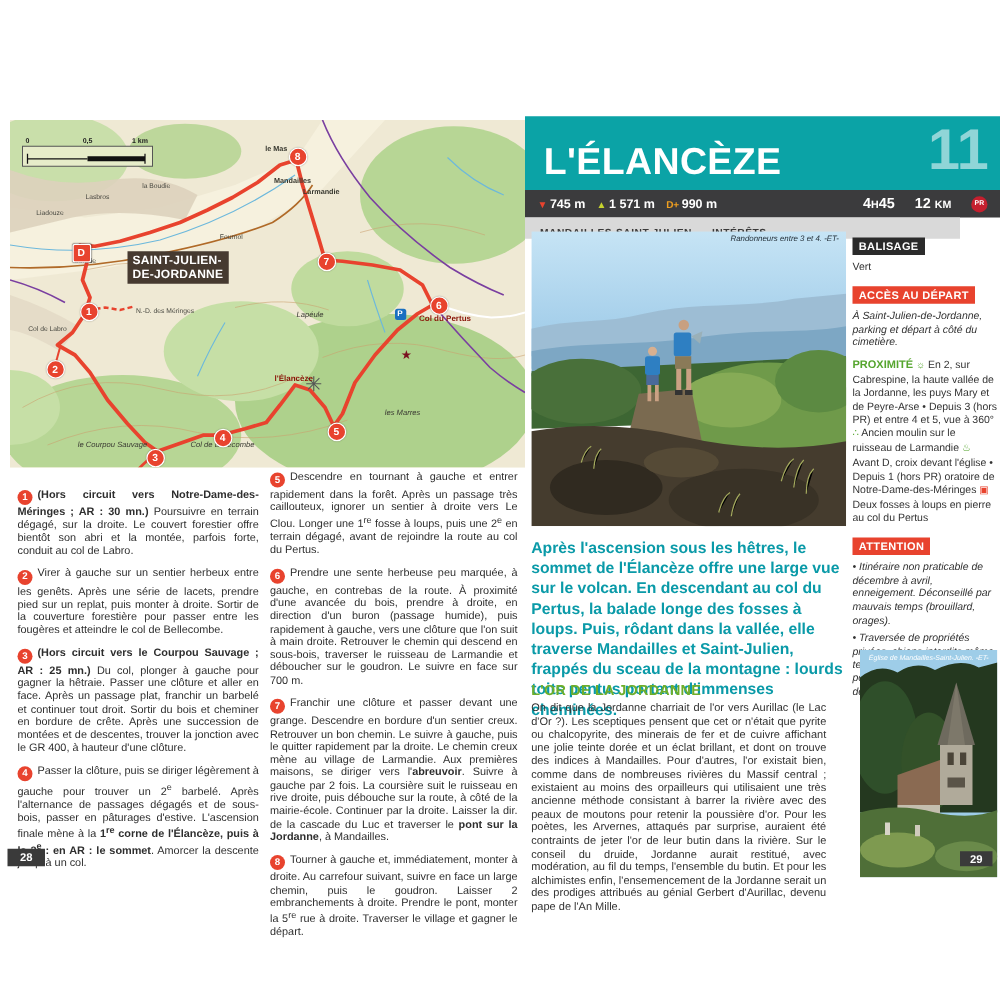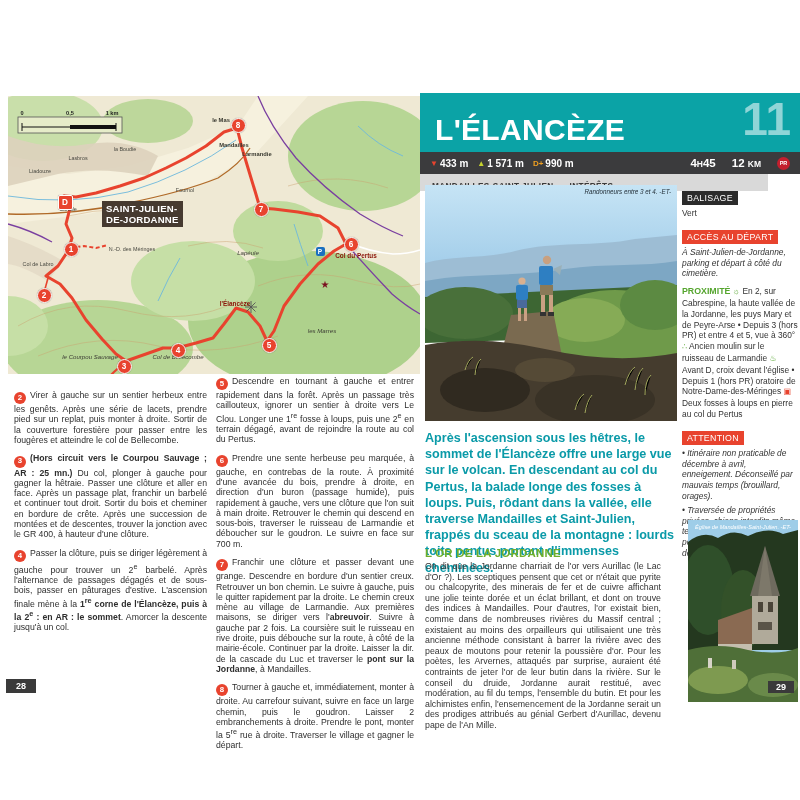--- a/index.html
+++ b/index.html
@@ -59,21 +59,21 @@
   
   .photo-main{left:425px;top:185px;width:252px;height:236px;overflow:hidden}
   .cap-main{position:absolute;top:3px;right:6px;font-size:6.3px;font-style:italic;color:#1e2a33}
   .photo-church{left:688px;top:520px;width:110px;height:182px;overflow:hidden}
   .cap-church{position:absolute;top:4px;left:0;width:100%;text-align:center;font-size:5.6px;
               font-style:italic;color:#fff}
   .pagenum2{left:768px;top:681px;background:#3a3a3a;color:#fff;font-size:9px;font-weight:700;padding:1px 8px}
 
   
   .sidebar{left:682px;top:187px;width:116px}
-  .badge{display:inline-block;padding:2px 5px;font-size:8.8px;font-weight:400;color:#fff;letter-spacing:.3px}
+  .badge{display:inline-block;padding:2px 5px;font-size:8.8px;font-weight:700;color:#fff;letter-spacing:.3px}
   .badge.black{background:#2b2b2b}
   .badge.red{background:#e8432e}
   .sb-text{font-size:8.4px;line-height:10.8px;color:#333;margin:3px 0 7px}
   .it{font-style:italic}
   .greenlbl{color:#55a52e;font-weight:700;font-size:8.8px}
   .ic{color:#55a52e;font-size:8px}
   .ic-photo{color:#e8432e}
   .ic-star{color:#333}
   .att-item{font-size:8.4px;line-height:10.8px;color:#333;font-style:italic;margin:3px 0}
 
@@ -197,20 +197,23 @@
       <div class="mk" style="left: 169px; top: 253px;">4</div>
       <div class="mk" style="left: 260px; top: 248px;">5</div>
       <div class="mk" style="left: 342px; top: 147px;">6</div>
       <div class="mk" style="left: 252px; top: 112px;">7</div>
       <div class="mk" style="left: 229px; top: 28px;">8</div>
     </div>
 </div>
 
 <div class="abs col col1" id="col1">
     <div class="step">
+      <p><span class="stepmk">1</span><span class="b">(Hors circuit vers Notre-Dame-des-Méringes ; AR : 30 mn.) </span><span>Poursuivre en terrain dégagé, sur la droite. Le couvert forestier offre bientôt son abri et la montée, parfois forte, conduit au col de Labro.</span></p>
+    </div>
+    <div class="step">
       <p><span class="stepmk">2</span><span>Virer à gauche sur un sentier herbeux entre les genêts. Après une série de lacets, prendre pied sur un replat, puis monter à droite. Sortir de la couverture forestière pour passer entre les fougères et atteindre le col de Bellecombe.</span></p>
     </div>
     <div class="step">
       <p><span class="stepmk">3</span><span class="b">(Hors circuit vers le Courpou Sauvage ; AR : 25 mn.) </span><span>Du col, plonger à gauche pour gagner la hêtraie. Passer une clôture et aller en face. Après un passage plat, franchir un barbelé et continuer tout droit. Sortir du bois et cheminer en bordure de crête. Après une succession de montées et de descentes, trouver la jonction avec le GR 400, à hauteur d'une clôture.</span></p>
     </div>
     <div class="step">
       <p><span class="stepmk">4</span><span>Passer la clôture, puis se diriger légèrement à gauche pour trouver un 2</span><sup>e</sup><span> barbelé. Après l'alternance de passages dégagés et de sous-bois, passer en pâturages d'estive. L'ascension finale mène à la </span><span class="b">1</span><sup class="b">re</sup><span class="b"> corne de l'Élancèze, puis à la 2</span><sup class="b">e</sup><span class="b"> : en AR : le sommet</span><span>. Amorcer la descente jusqu'à un col.</span></p>
     </div>
   </div>
 <div class="abs col col2" id="col2">
@@ -231,21 +234,21 @@
 
 <div class="abs band">
   <div class="title">L'ÉLANCÈZE</div>
   <div class="routenum">11</div>
 </div>
 
 <div class="abs stats">
   <span id="stats-slot" style="display:flex">
       <span class="stat">
         <span class="sic" style="color: rgb(232, 67, 46);">▼</span>
-        <span>433 m</span>
+        <span>745 m</span>
       </span>
       <span class="stat">
         <span class="sic" style="color: rgb(198, 211, 46);">▲</span>
         <span>1 571 m</span>
       </span>
       <span class="stat">
         <span class="sic" style="color: rgb(240, 160, 32);">D+</span>
         <span>990 m</span>
       </span>
     </span>

